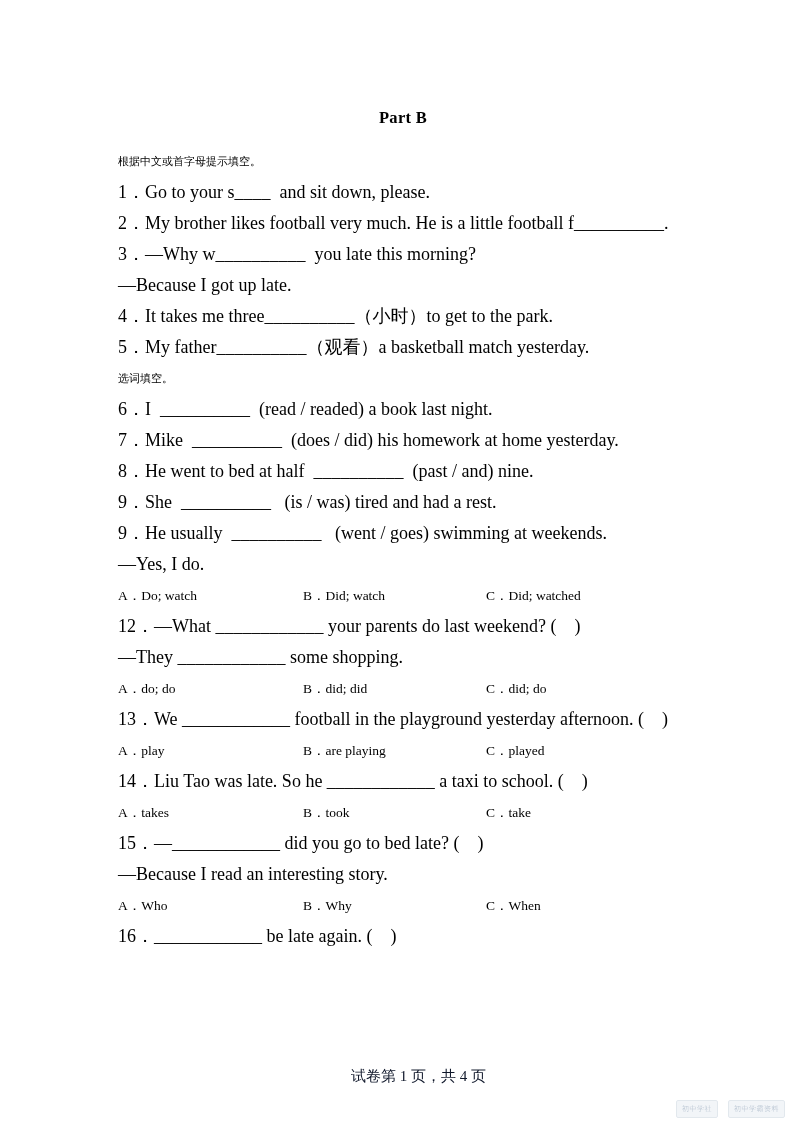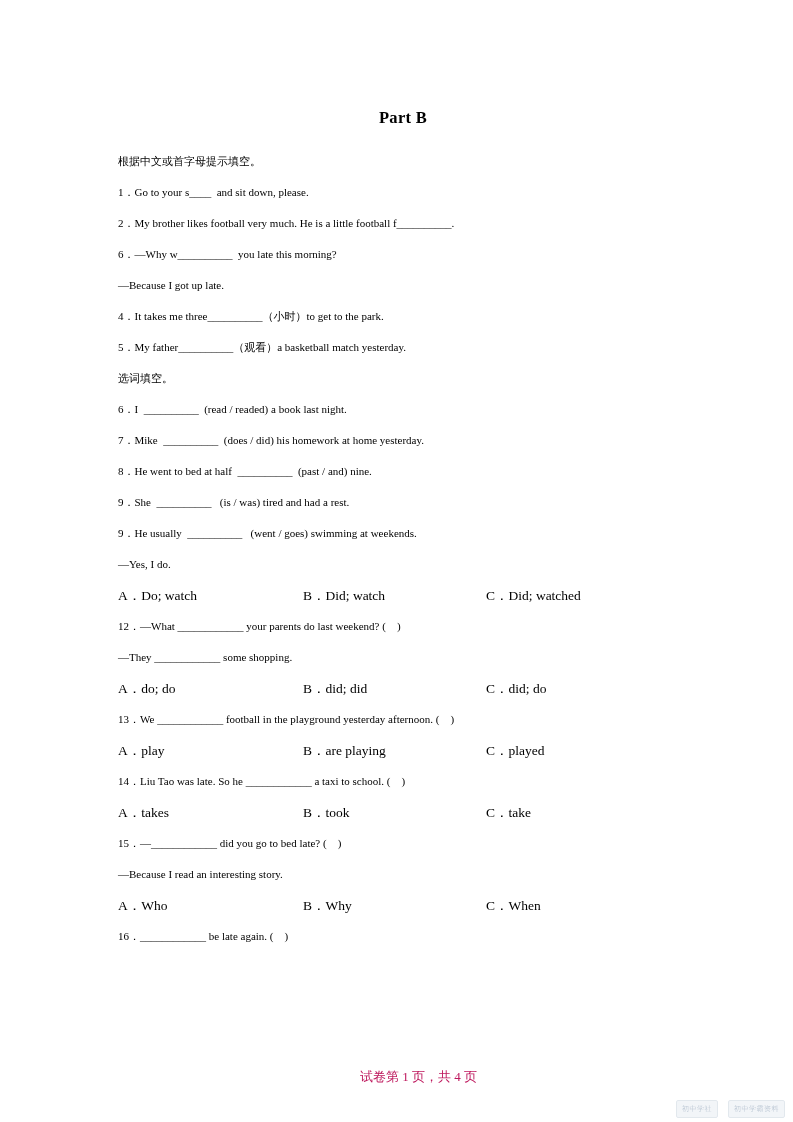--- a/index.html
+++ b/index.html
@@ -24,21 +24,21 @@
   }
   .doc-title {
     text-align: center;
     font-size: 16.5px;
     font-weight: bold;
     font-family: "Liberation Serif", serif;
     margin: 0 0 18px 0;
     letter-spacing: 0.3px;
   }
   .line {
-    font-size: 11px;
+    font-size: 18px;
     line-height: 31px;
     margin: 0;
     white-space: pre-wrap;
     font-family: "Liberation Serif", serif;
   }
   .line.cn {
     font-size: 11px;
   }
   .opts {
     font-size: 13.5px;
@@ -55,23 +55,23 @@
   }
   .opt-a { left: 0; }
   .opt-b { left: 185px; }
   .opt-c { left: 368px; }
   .footer {
     position: absolute;
     left: 0;
     right: 0;
     bottom: 36px;
     text-align: center;
-    font-size: 13px;
+    font-size: 15px;
     font-family: "Liberation Serif", serif;
-    color: #be185d;
+    color: #0f172a;
     padding-left: 44px;
   }
   .watermark {
     position: absolute;
     right: 8px;
     bottom: 4px;
     display: flex;
     gap: 10px;
     opacity: 0.55;
   }
@@ -89,21 +89,21 @@
 </head>
 <body>
 
 <div class="page">
 
   <div class="doc-title">Part B</div>
 
   <p class="line cn">根据中文或首字母提示填空。</p>
   <p class="line">1．Go to your s____  and sit down, please.</p>
   <p class="line">2．My brother likes football very much. He is a little football f__________.</p>
-  <p class="line">6．—Why w__________  you late this morning?</p>
+  <p class="line">3．—Why w__________  you late this morning?</p>
   <p class="line">—Because I got up late.</p>
   <p class="line">4．It takes me three__________（小时）to get to the park.</p>
   <p class="line">5．My father__________（观看）a basketball match yesterday.</p>
 
   <p class="line cn">选词填空。</p>
   <p class="line">6．I  __________  (read / readed) a book last night.</p>
   <p class="line">7．Mike  __________  (does / did) his homework at home yesterday.</p>
   <p class="line">8．He went to bed at half  __________  (past / and) nine.</p>
   <p class="line">9．She  __________   (is / was) tired and had a rest.</p>
   <p class="line">9．He usually  __________   (went / goes) swimming at weekends.</p>

